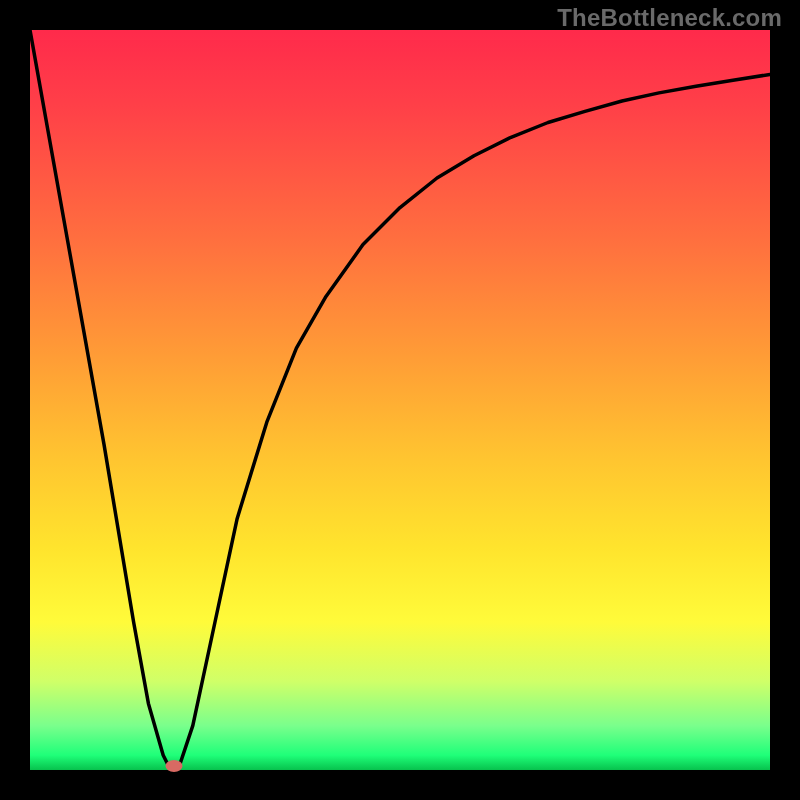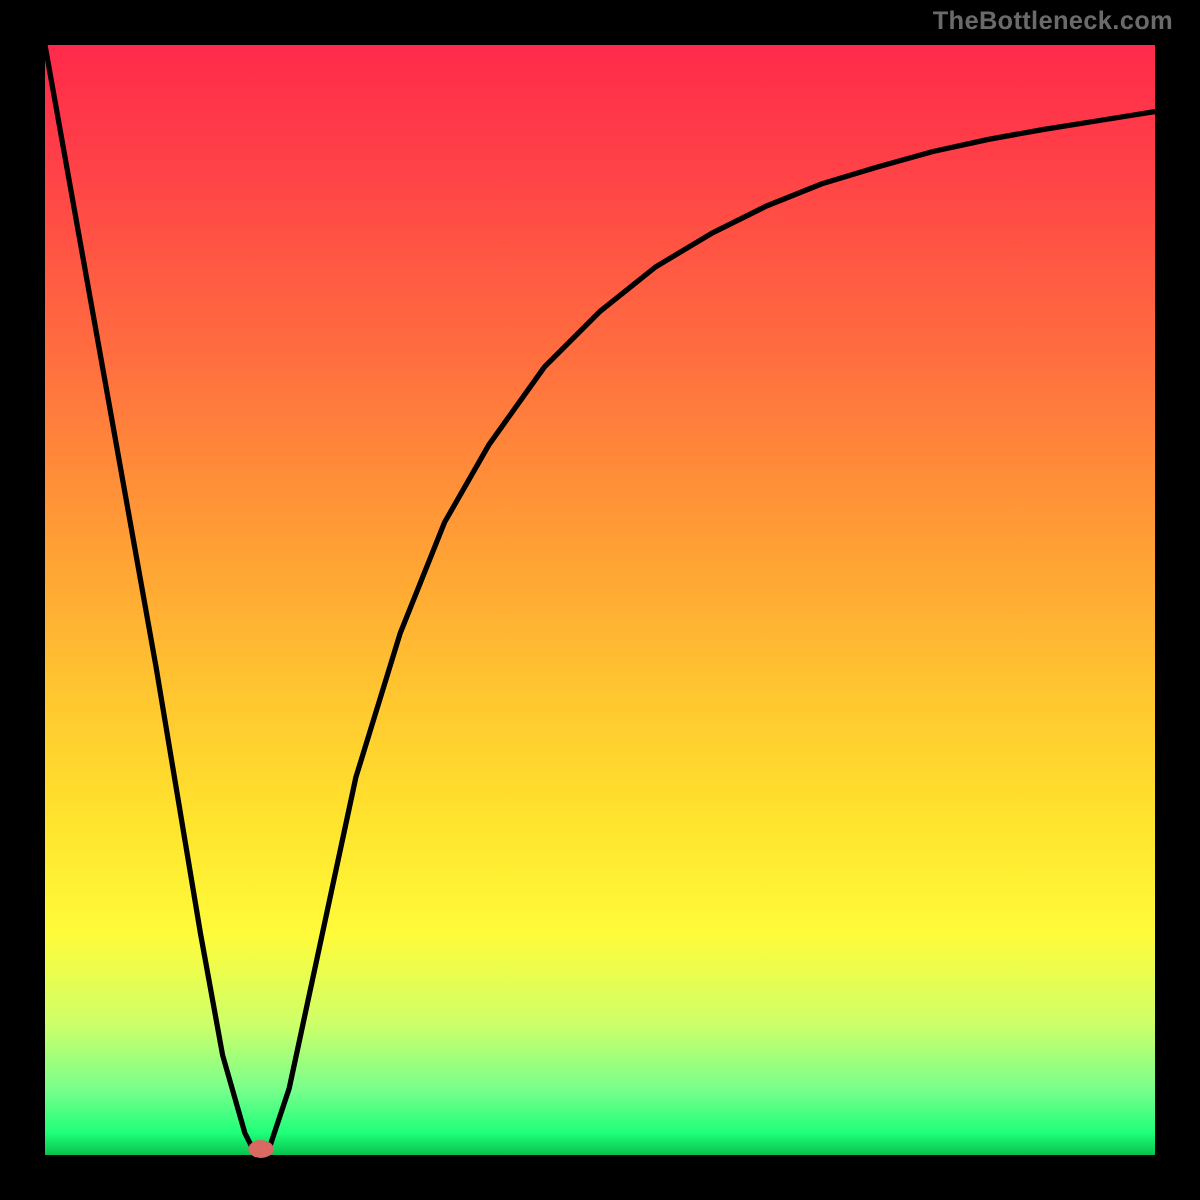--- a/index.html
+++ b/index.html
@@ -14,21 +14,21 @@
     position: relative;
     width: 800px;
     height: 800px;
     background: #000;
   }
   .watermark {
     position: absolute;
     top: 4px;
     right: 18px;
     color: #6a6a6a;
-    font-size: 17px;
+    font-size: 24px;
     font-weight: 600;
     letter-spacing: 0.2px;
     z-index: 100;
   }
   .plot {
     position: absolute;
     left: 30px;
     top: 30px;
     width: 740px;
     height: 740px;

